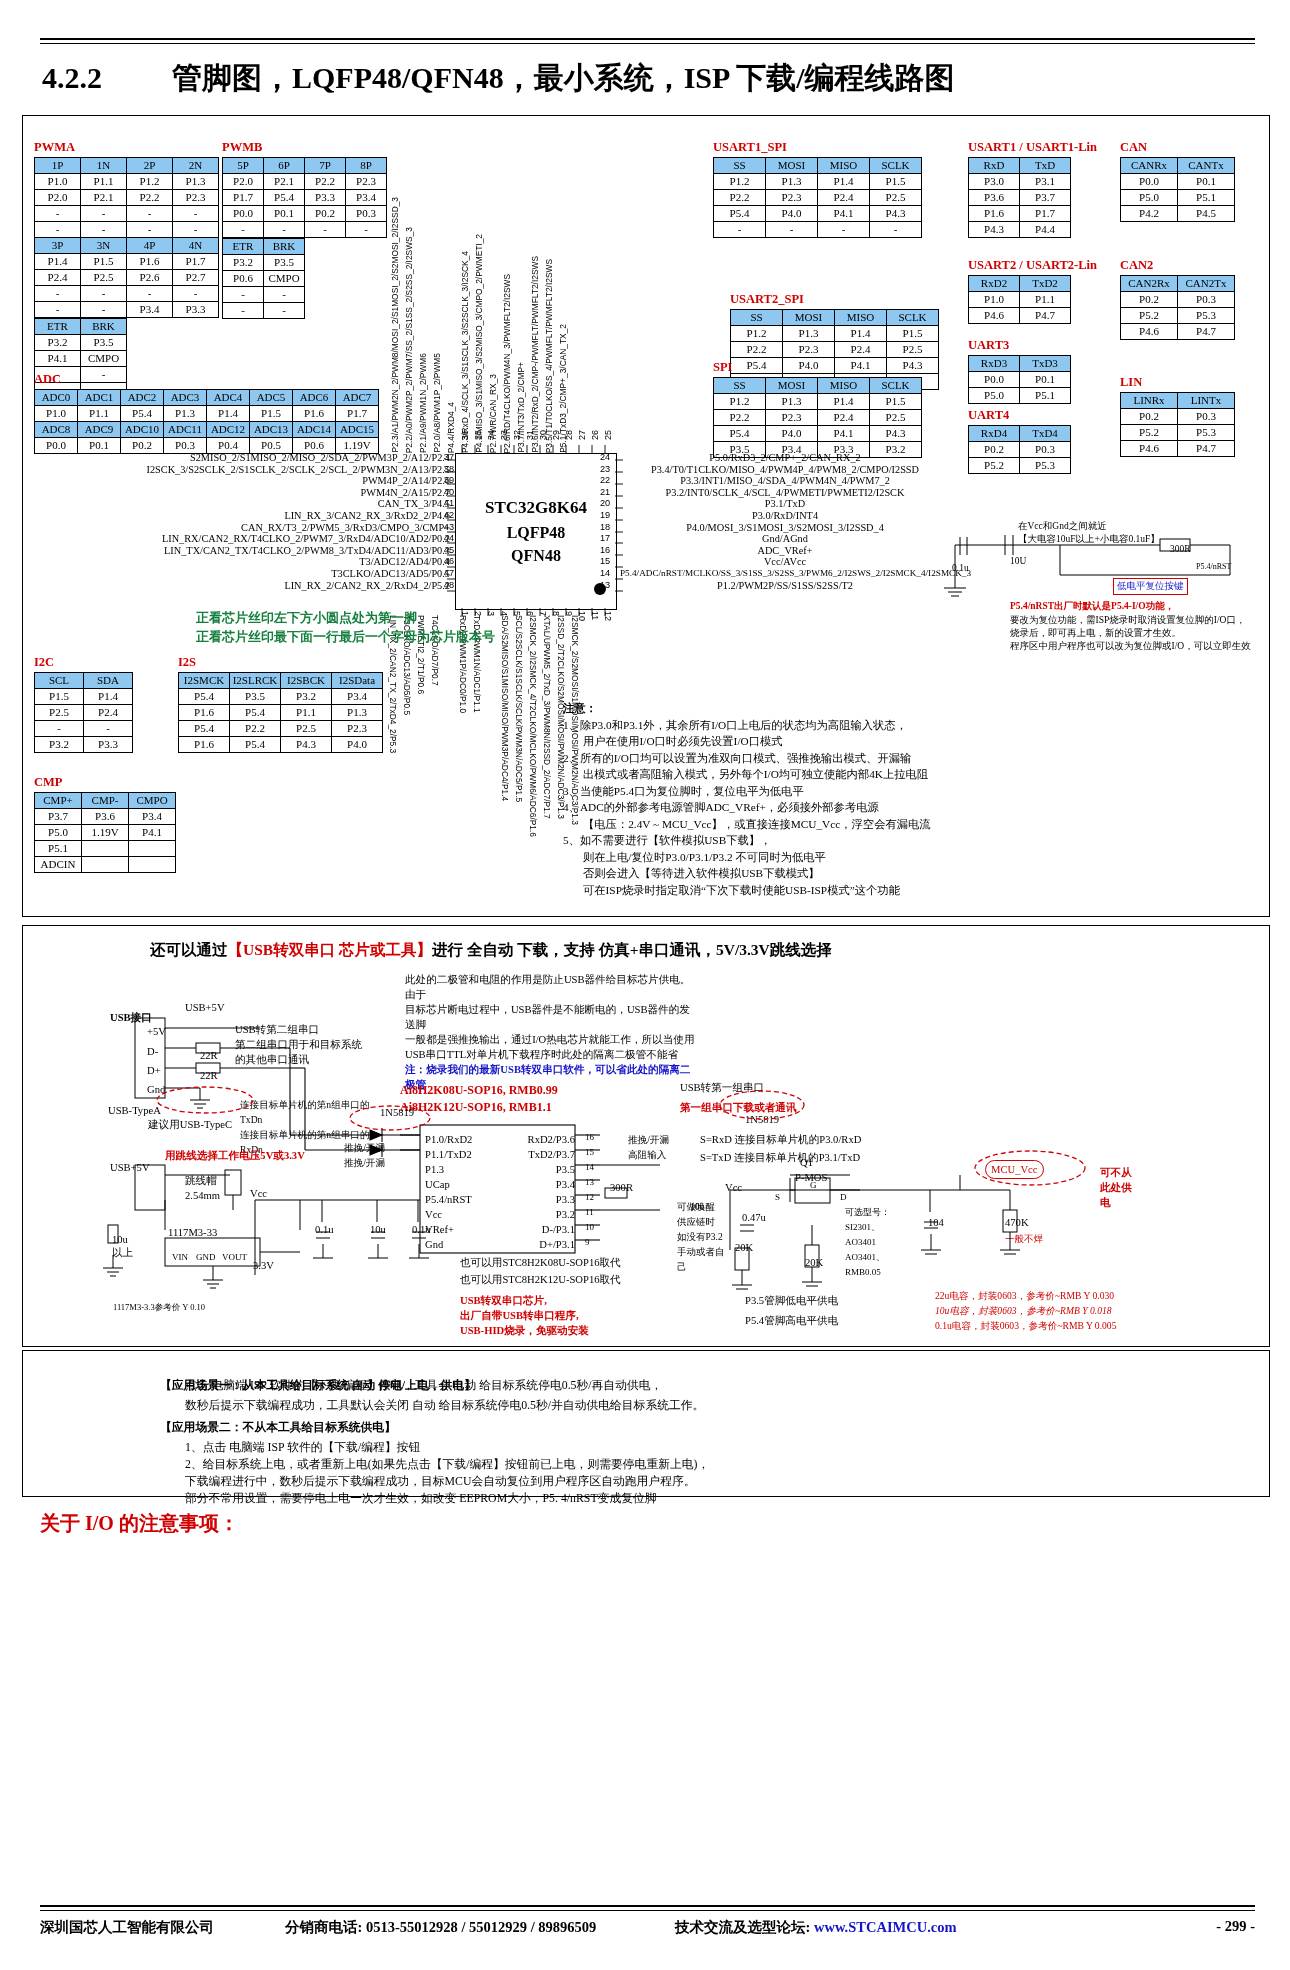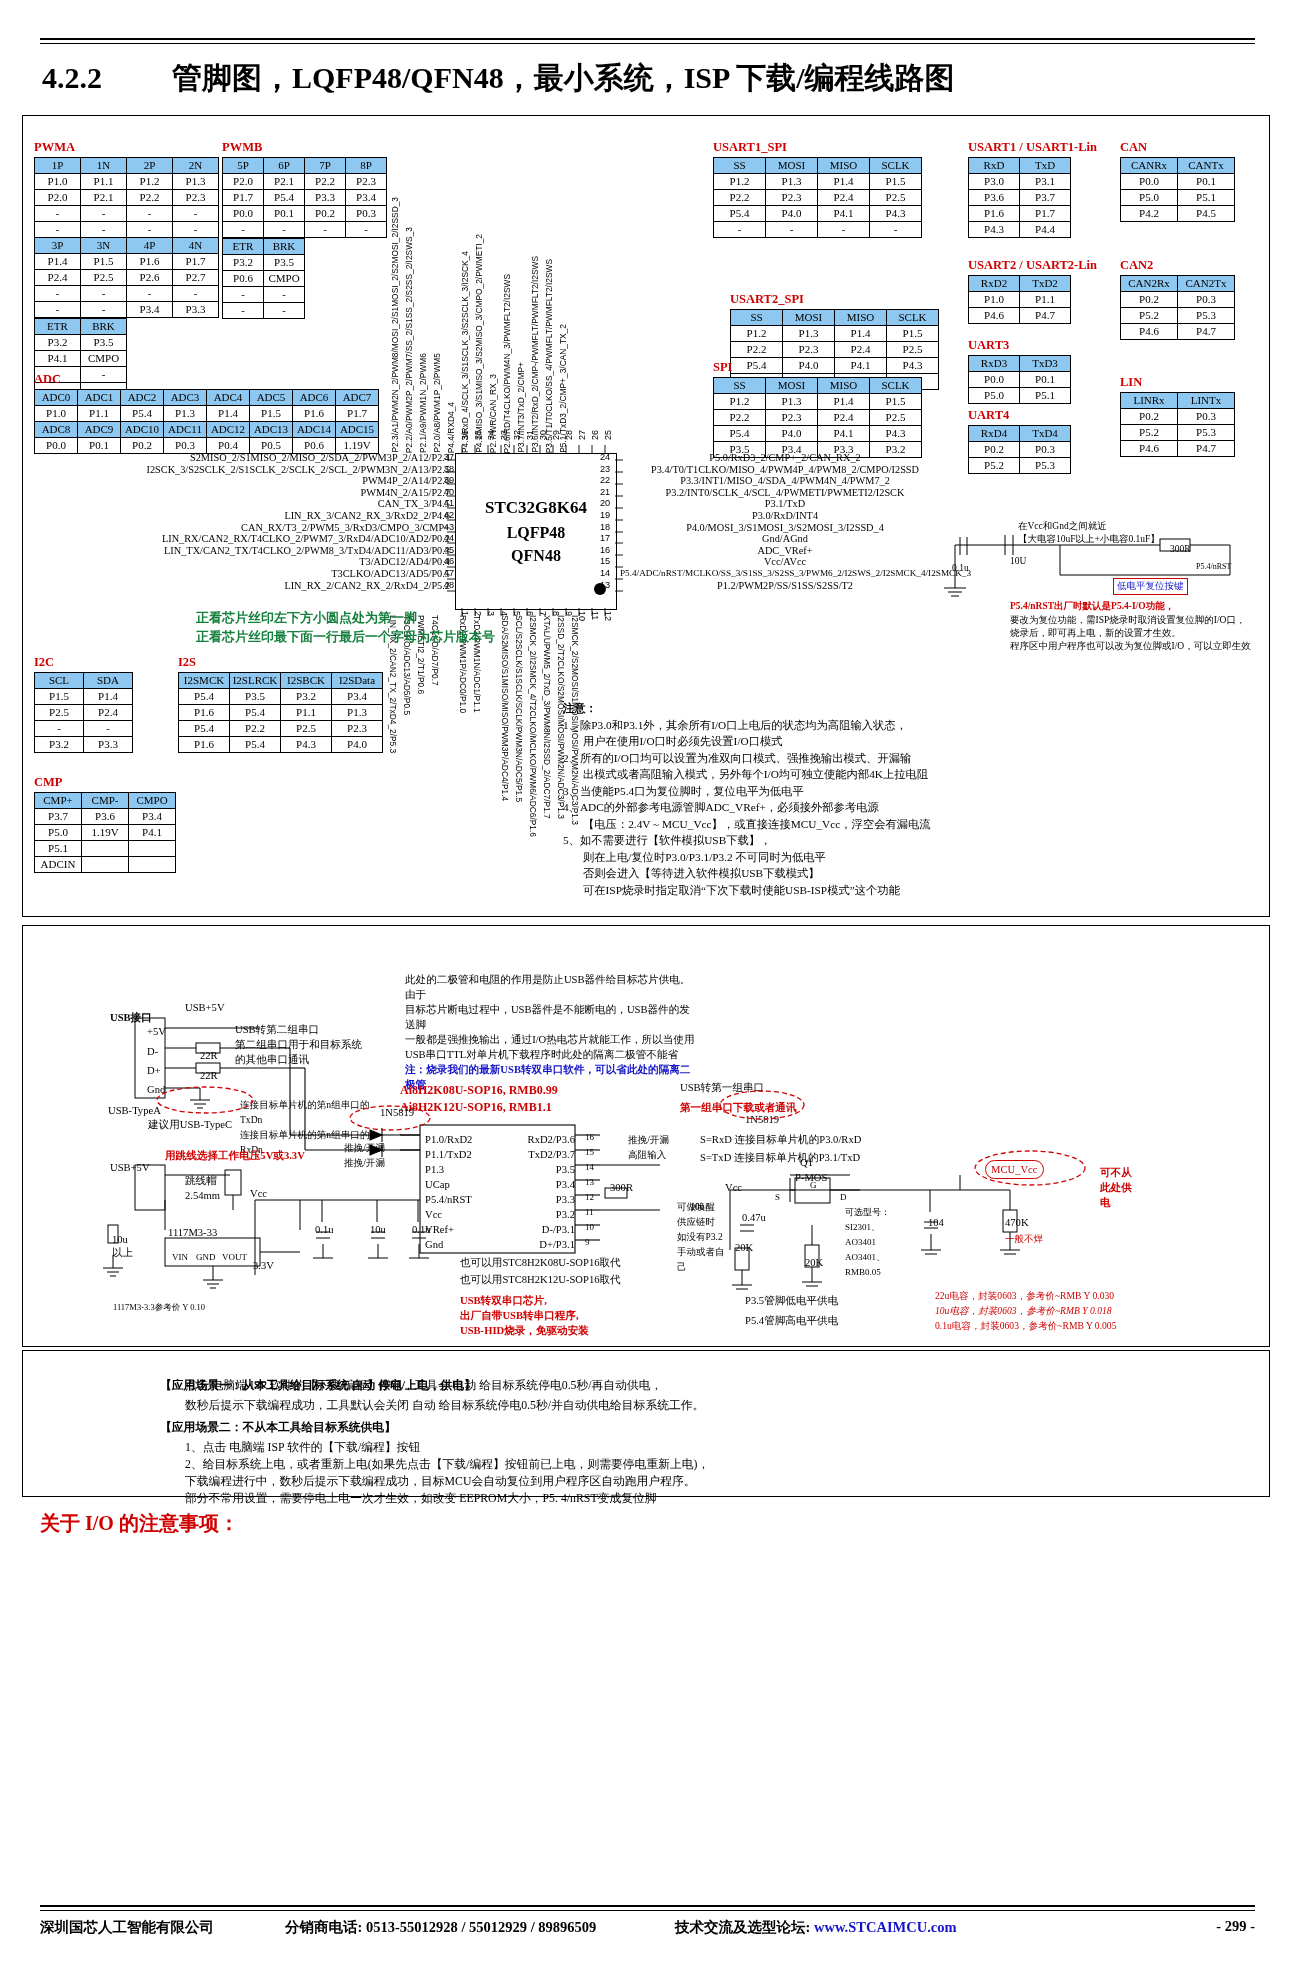--- a/index.html
+++ b/index.html
@@ -885,20 +885,23 @@
     <div>4、ADC的外部参考电源管脚ADC_VRef+，必须接外部参考电源</div>
     <div style="padding-left:20px">【电压：2.4V ~ MCU_Vcc】，或直接连接MCU_Vcc，浮空会有漏电流</div>
     <div>5、如不需要进行【软件模拟USB下载】，</div>
     <div style="padding-left:20px">则在上电/复位时P3.0/P3.1/P3.2 不可同时为低电平</div>
     <div style="padding-left:20px">否则会进入【等待进入软件模拟USB下载模式】</div>
     <div style="padding-left:20px">可在ISP烧录时指定取消“下次下载时使能USB-ISP模式”这个功能</div>
   </div>
 
   <div class="box" id="box-usb"></div>
 
+  <div class="usb-title">
+    <span>还可以通过</span><span class="r">【USB转双串口 芯片或工具】</span><span>进行 全自动 下载，支持 仿真+串口通讯，5V/3.3V跳线选择</span>
+  </div>
 
   <div class="usb-body" style="left:405px;top:972px;width:290px;">
     <div>此处的二极管和电阻的作用是防止USB器件给目标芯片供电。由于</div>
     <div>目标芯片断电过程中，USB器件是不能断电的，USB器件的发送脚</div>
     <div>一般都是强推挽输出，通过I/O热电芯片就能工作，所以当使用</div>
     <div>USB串口TTL对单片机下载程序时此处的隔离二极管不能省</div>
     <div style="color:#1414c8;font-weight:bold">注：烧录我们的最新USB转双串口软件，可以省此处的隔离二极管</div>
   </div>
 
 

